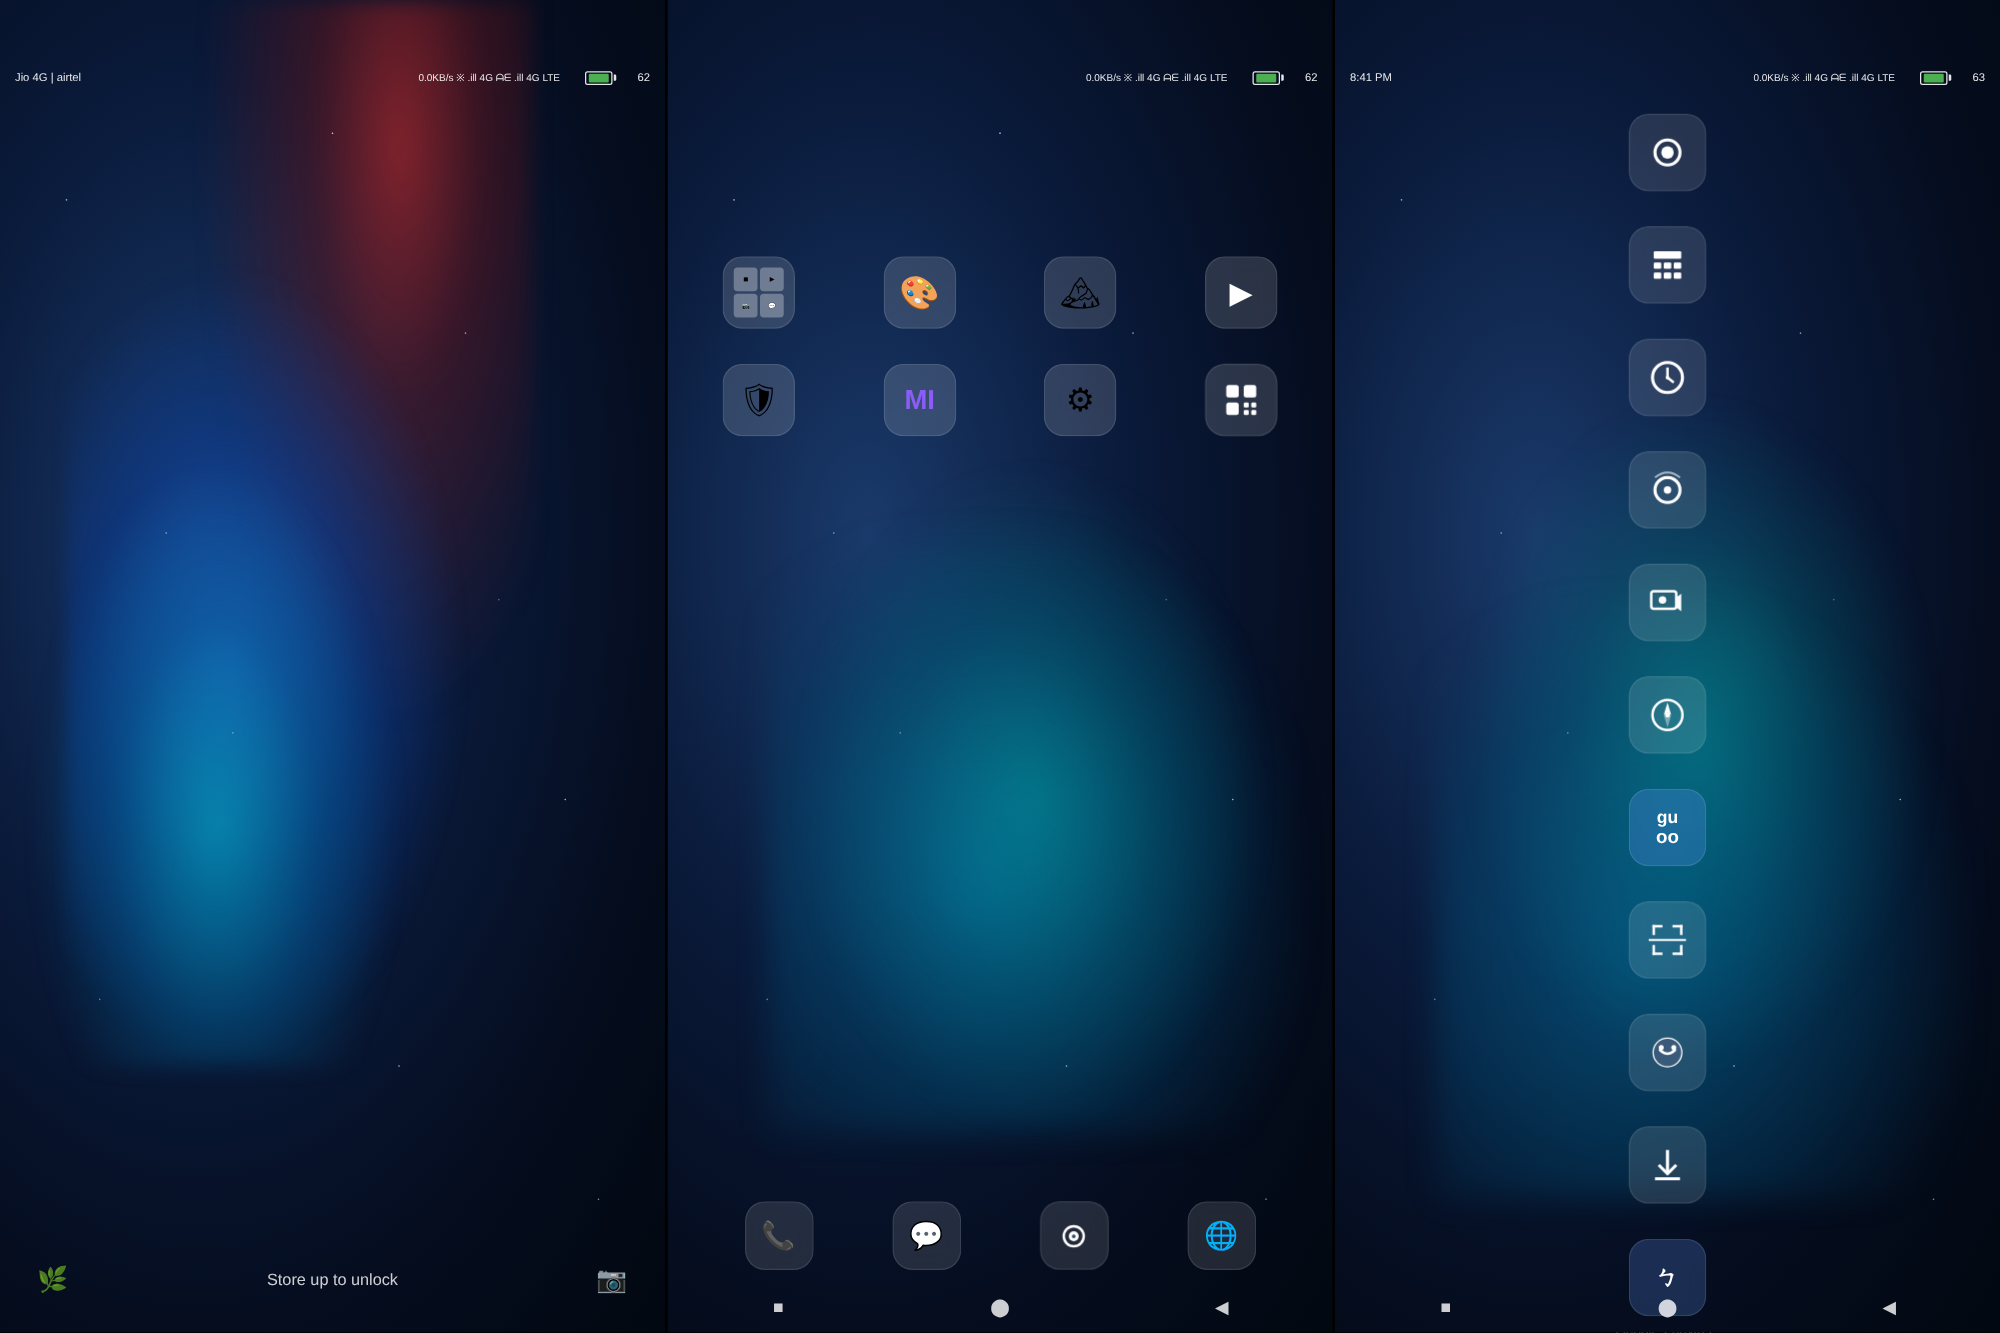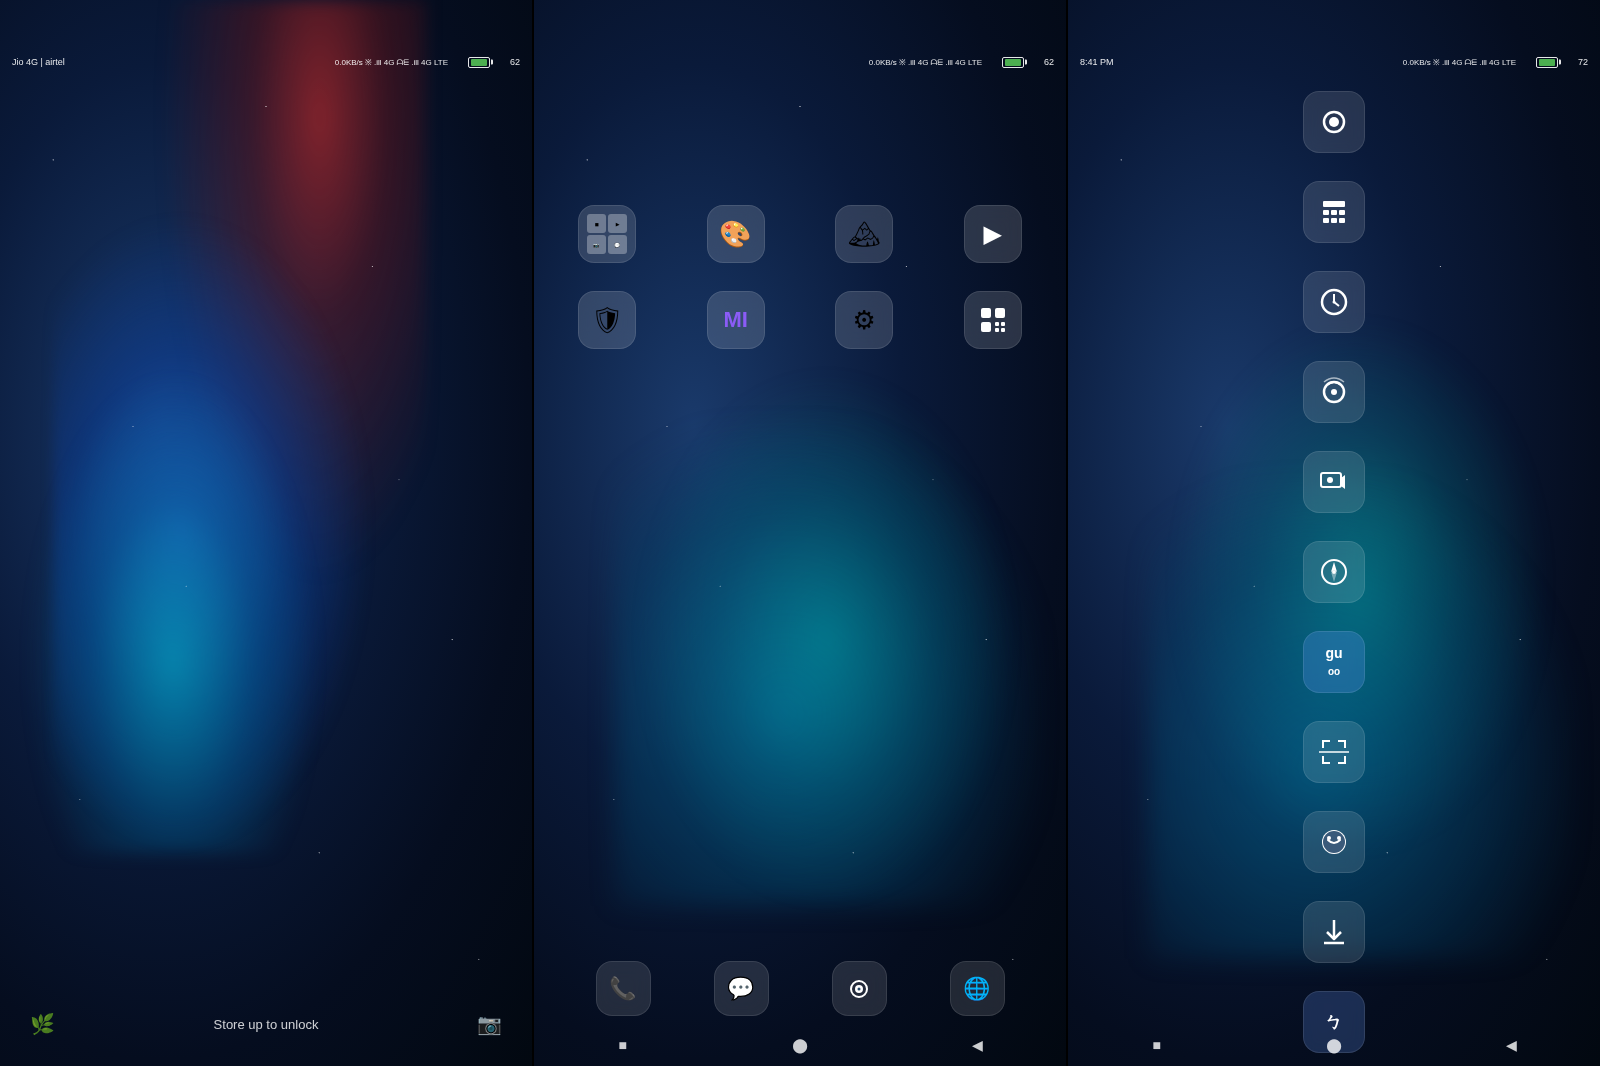--- a/index.html
+++ b/index.html
@@ -507,21 +507,21 @@
 
   <div class="status-bar">
     <div class="status-left">
       <span>8:41 PM</span>
     </div>
     <div class="status-right">
       <span style="font-size:8px;">0.0KB/s ※ .ill 4G ᗩᗴ .ill 4G LTE</span>
       <div class="battery-icon">
         <div class="battery-fill"></div>
       </div>
-      <span>72</span>
+      <span>63</span>
     </div>
   </div>
 
   <div class="content">
     <div class="drawer-title">Tools</div>
 
     <div class="drawer-grid">
 
       <div class="drawer-app">
         <div class="drawer-icon">
@@ -590,21 +590,21 @@
             <polygon points="16,6 19,16 16,14 13,16" fill="white"></polygon>
             <polygon points="16,26 19,16 16,18 13,16" fill="rgba(255,255,255,0.4)"></polygon>
             <circle cx="16" cy="16" r="2" fill="white"></circle>
           </svg>
         </div>
         <span class="drawer-label">Compass</span>
       </div>
 
       <div class="drawer-app">
         <div class="drawer-icon" style="background: rgba(100,150,255,0.25);">
-          <span style="color:white; font-size:14px; font-weight:bold; text-align:center; line-height:1.2;">gu<br><span style="font-size:10px;">oo</span></span>
+          <span style="color:white; font-size:14px; font-weight:bold; text-align:center; line-height:1.2;">gu<br><span style="font-size:15px;">oo</span></span>
         </div>
         <span class="drawer-label">Google Indic Ke..</span>
       </div>
 
       <div class="drawer-app">
         <div class="drawer-icon">
           <svg width="30" height="30" viewBox="0 0 30 30" fill="none">
             <rect x="3" y="3" width="8" height="2" fill="white"></rect>
             <rect x="3" y="3" width="2" height="8" fill="white"></rect>
             <rect x="19" y="3" width="8" height="2" fill="white"></rect>

